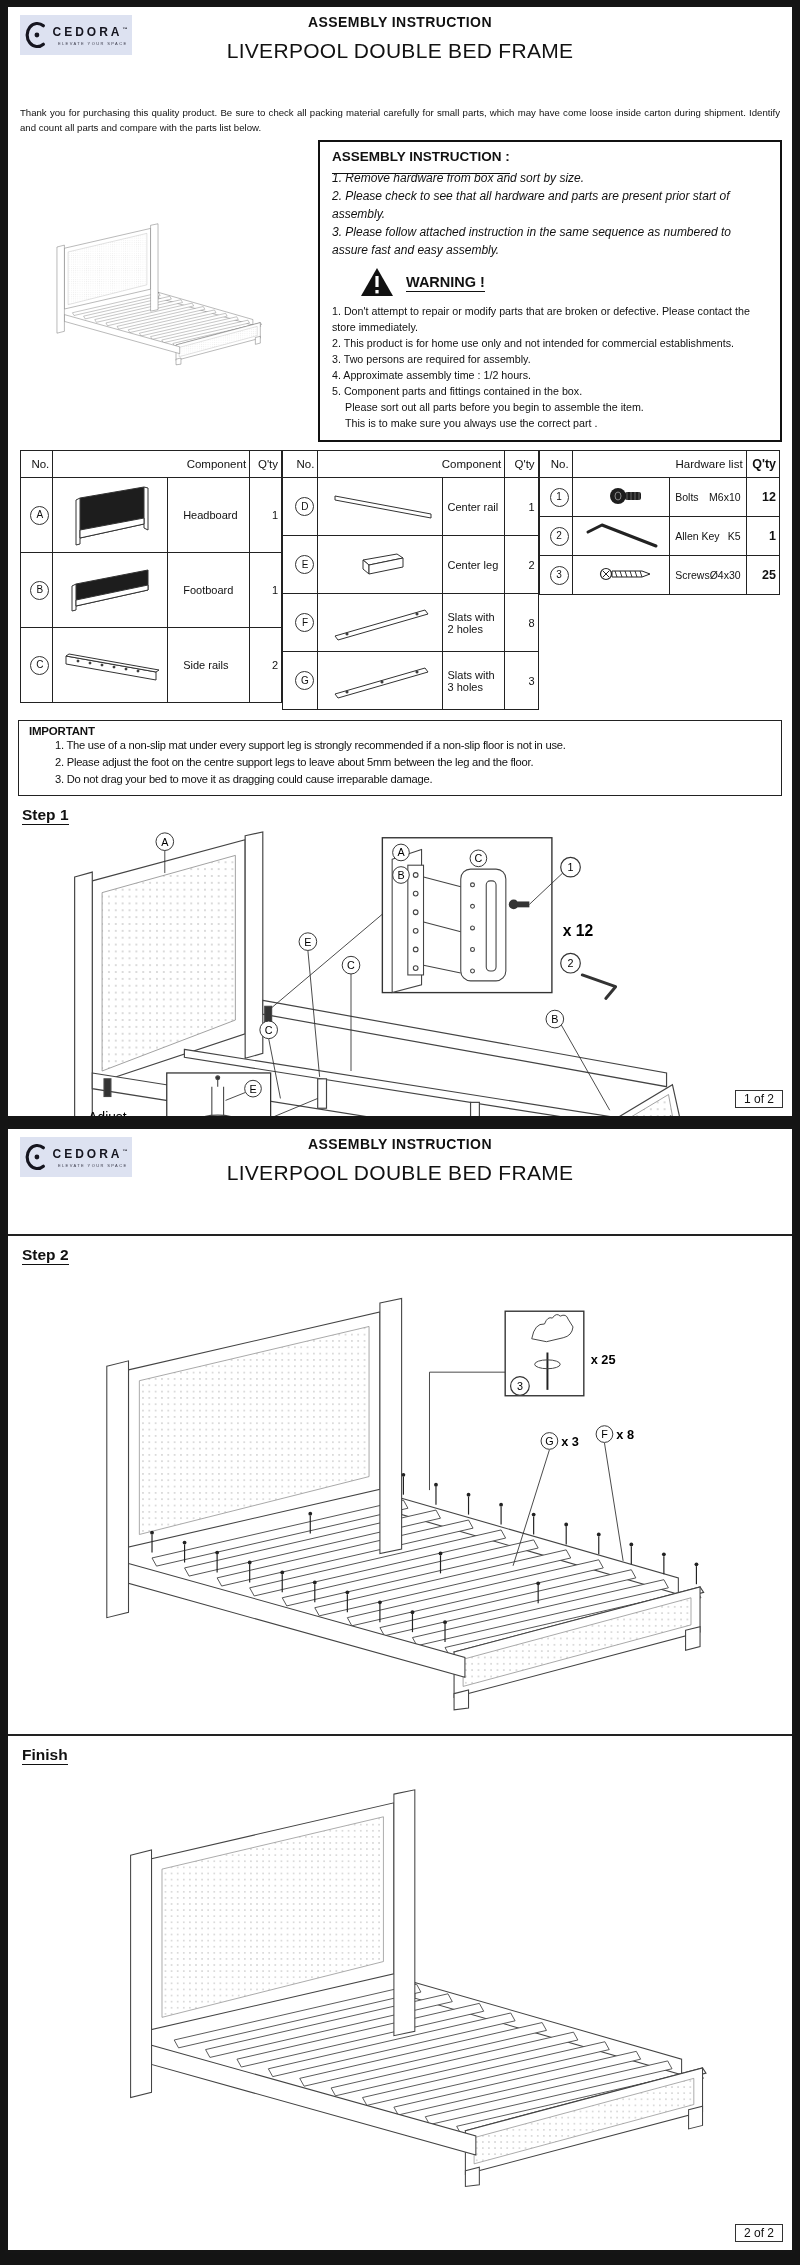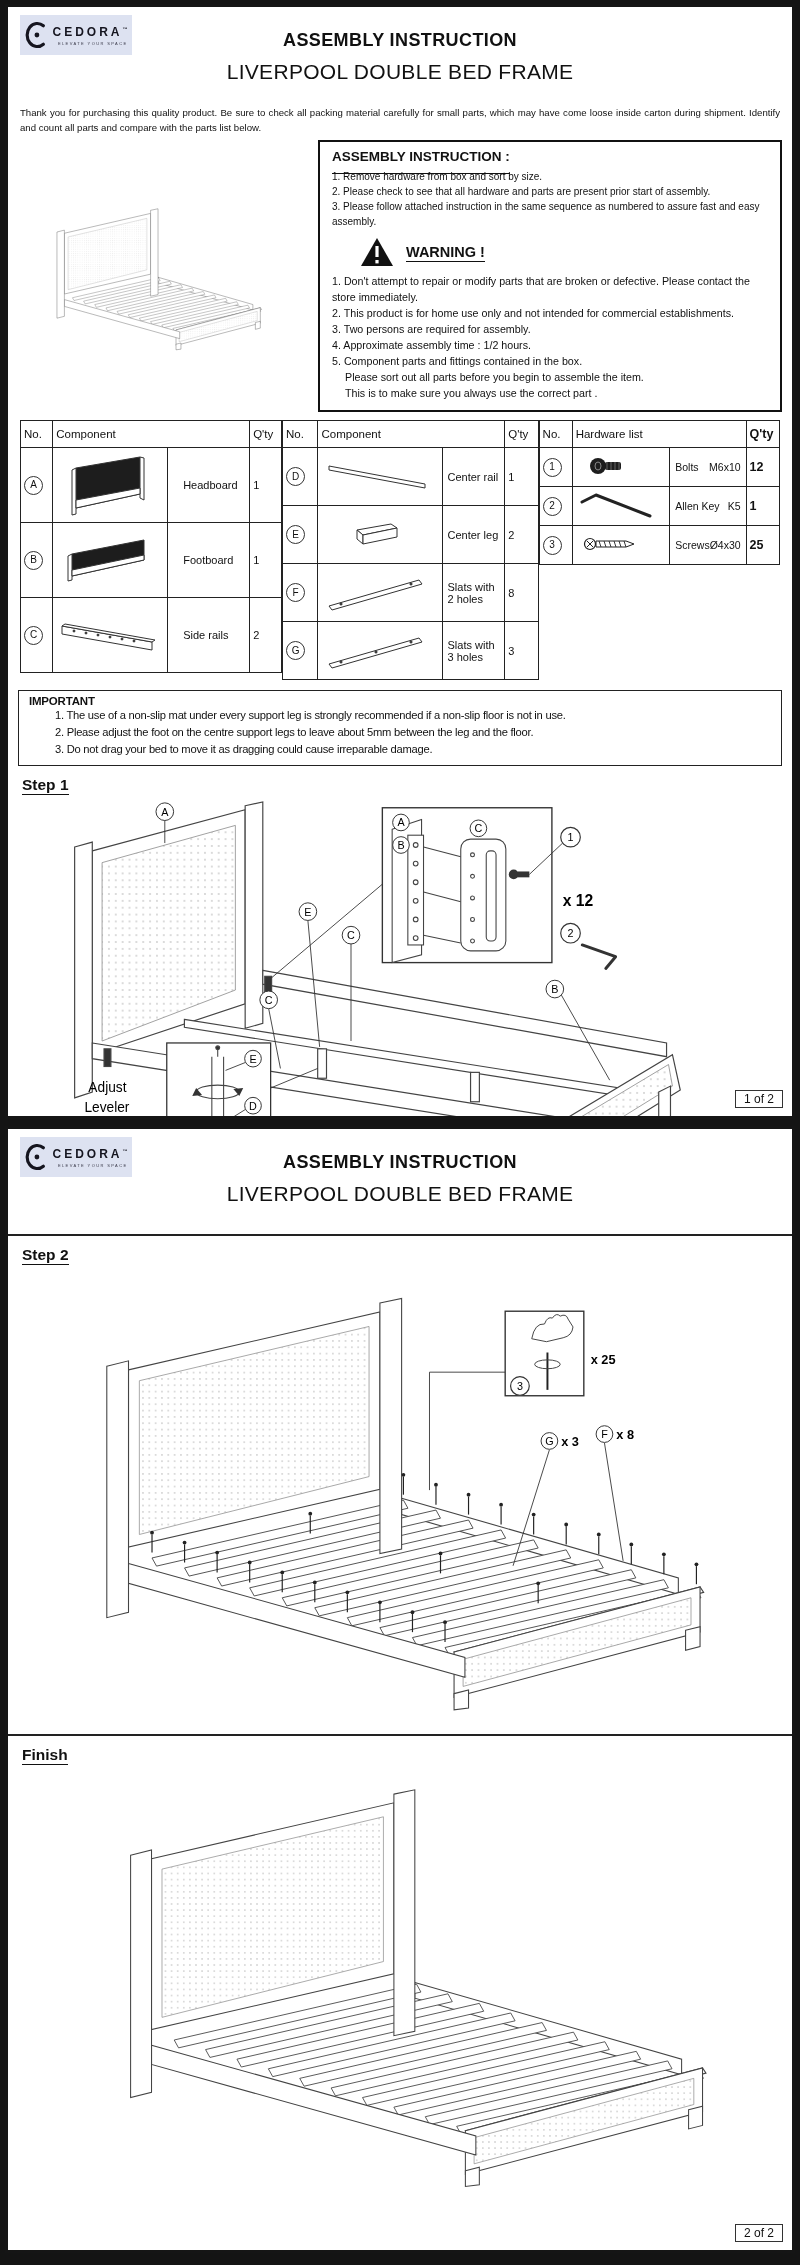--- a/index.html
+++ b/index.html
@@ -7,41 +7,41 @@
   .page1{height:1109px;}
   .page2{height:1121px;margin-top:7px;}
   
   .hdr{position:relative;padding-top:7px;min-height:84px;}
   .logo{position:absolute;left:12px;top:8px;width:112px;height:40px;background:#dde2f1;display:flex;align-items:center;justify-content:center;}
   .logo-row{display:flex;align-items:center;gap:4px;}
   .logo-text-wrap{display:flex;flex-direction:column;}
   .logo-text{font-size:12px;font-weight:bold;letter-spacing:3px;color:#15151f;position:relative;}
   .logo-text .tm{font-size:5px;letter-spacing:0;vertical-align:super;}
   .logo-tag{font-size:4px;letter-spacing:1.4px;color:#3a3a4a;margin-top:2px;align-self:flex-end;}
-  .title{text-align:center;font-size:18px;font-weight:bold;letter-spacing:.4px;margin-top:16px;}
+  .title{text-align:center;font-size:14px;font-weight:bold;letter-spacing:.4px;}
   .subtitle{text-align:center;font-size:21px;font-weight:500;margin-top:9px;letter-spacing:.3px;}
   .page2 .hdr{border-bottom:2px solid #222;padding-bottom:14px;}
   
   .intro{font-size:9.6px;line-height:1.55;margin:8px 12px 4px;text-align:justify;}
   
   .instr-row{display:flex;margin:4px 10px 0;align-items:stretch;}
   .thumb{width:300px;display:flex;align-items:center;justify-content:center;}
   .instr-box{flex:1;border:2px solid #111;padding:7px 12px 9px;}
   .instr-head{font-size:13.5px;font-weight:bold;margin-bottom:5px;}
   .instr-head span{border-bottom:1.6px solid #111;padding-bottom:9px;}
-  .instr-item{font-size:10px;line-height:1.5;}
+  .instr-item{font-size:12px;line-height:1.5;font-style:italic;}
   .warn-row{display:flex;align-items:center;gap:12px;margin:8px 0 6px 28px;}
   .warn-head{font-size:14.5px;font-weight:bold;}
   .warn-head span{border-bottom:1.6px solid #111;padding-bottom:1px;}
   .warn-item{font-size:10.7px;line-height:1.5;}
   .warn-item.cont{margin-left:13px;}
   
   .tables{display:flex;margin:8px 12px 0;justify-content:space-between;align-items:flex-start;}
   table.pt{border-collapse:collapse;font-size:11px;}
-  table.pt td{border:1.4px solid #222;padding:1px 3px;text-align:left;vertical-align:middle;}
+  table.pt td{border:1.4px solid #222;padding:1px 3px;text-align:right;vertical-align:middle;}
   tr.ph td{height:24px;font-size:11.5px;}
   .t1 .c-no{width:32px;} .t1 .c-img{width:112px;} .t1 .c-lbl{width:72px;text-align:left;padding-left:15px;}
   .t1 td{height:72px;} .t1 tr.ph td{height:24px;}
   .t2 .c-no{width:34px;} .t2 .c-img{width:120px;} .t2 .c-lbl{width:66px;text-align:left;padding-left:5px;}
   .t2 td{height:55px;} .t2 tr.ph td{height:24px;}
   .t3 .c-no{width:36px;} .t3 .c-img{width:100px;}
   .t3 td{height:36px;} .t3 tr.ph td{height:24px;}
   .c-qty{width:30px;}
   .t3 .c-qty{font-weight:bold;font-size:12.5px;}
   .hwlbl{display:flex;justify-content:space-between;font-size:10.5px;padding:0 2px;}

